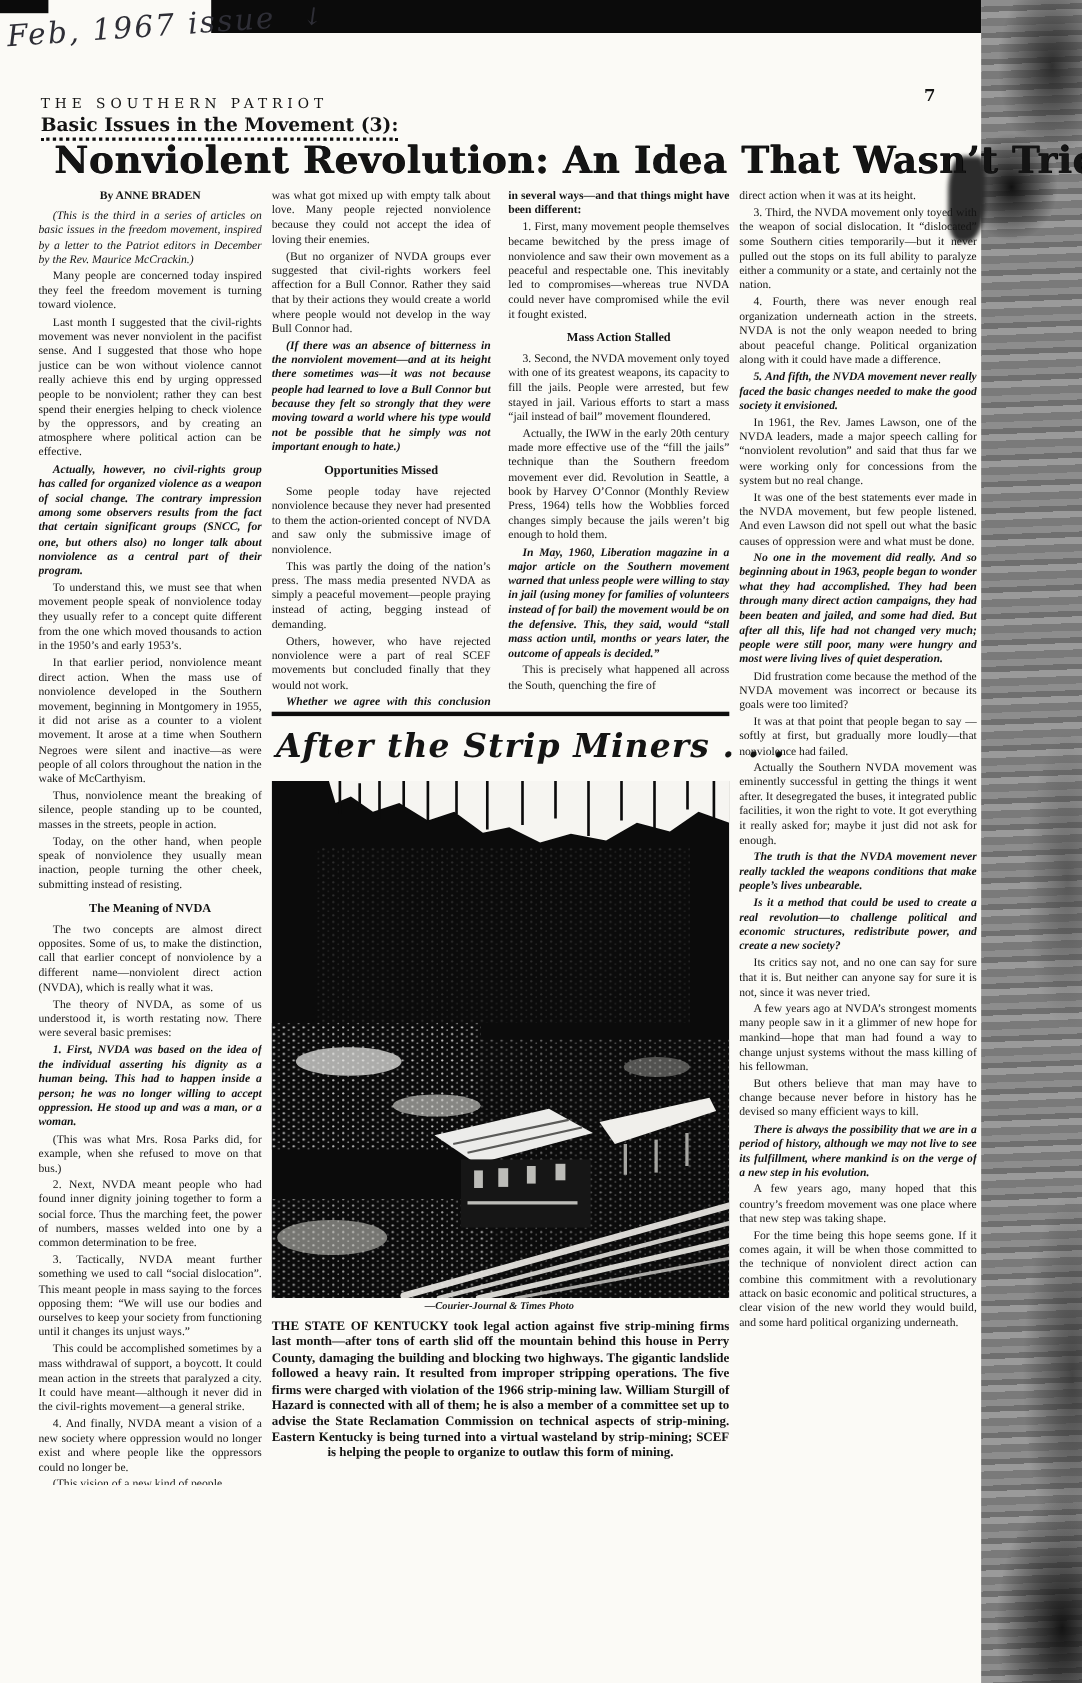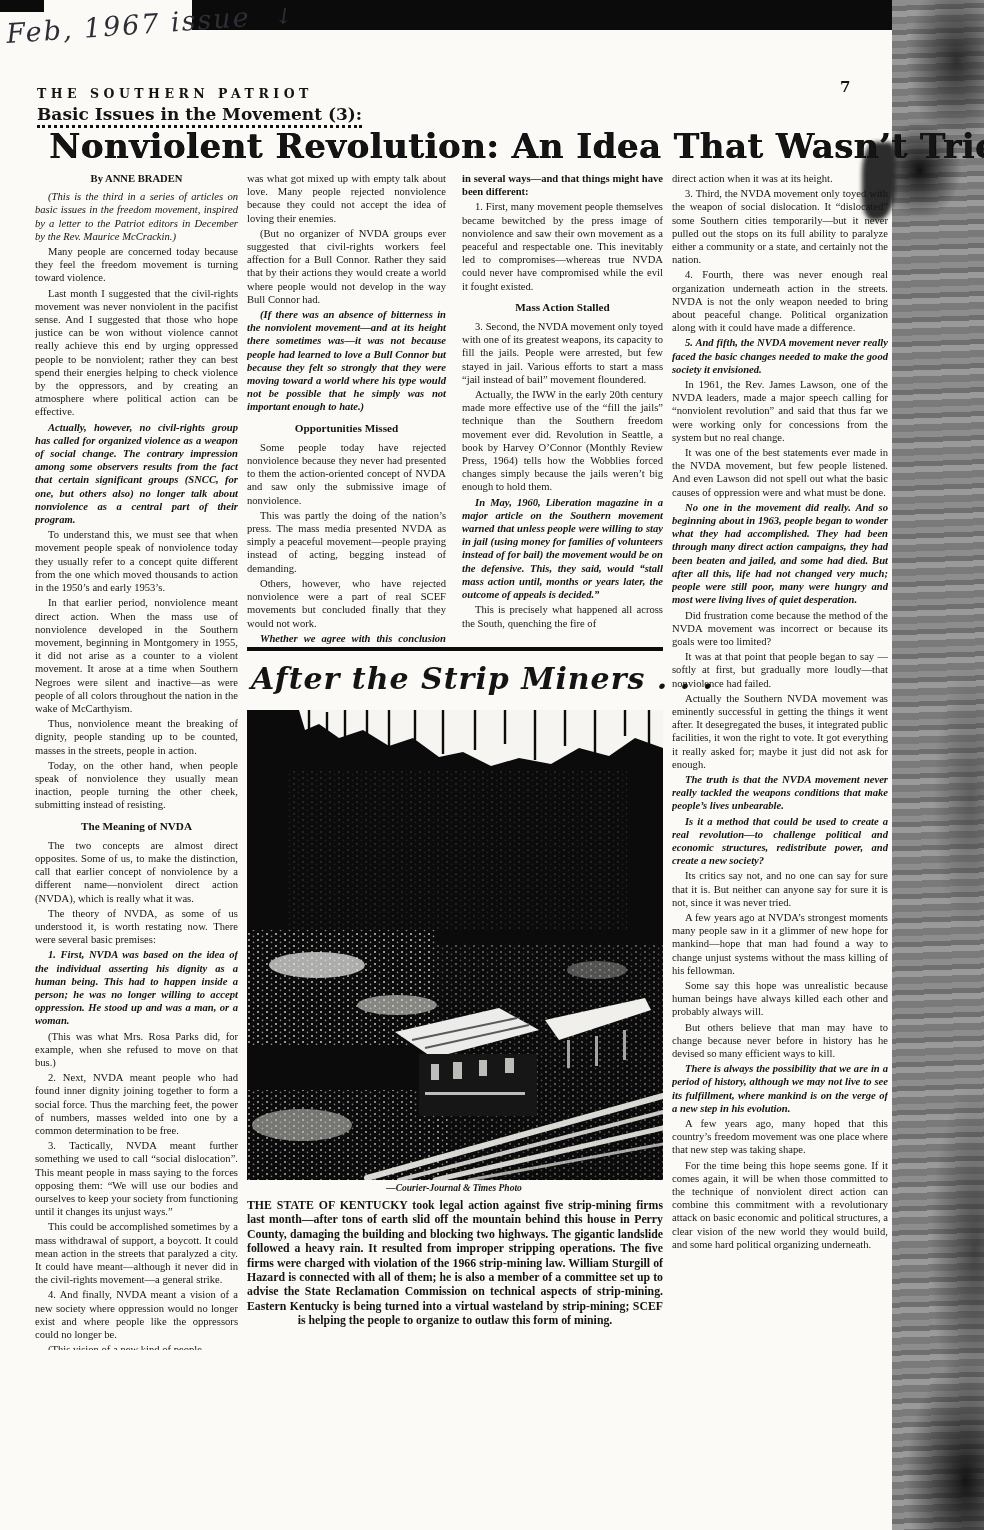--- a/index.html
+++ b/index.html
@@ -26,21 +26,21 @@
     border-radius:40% 20% 50% 30%;filter:blur(2px);}
   .handwriting{
     position:absolute;left:6px;top:8px;transform:rotate(-4deg);
     font-family:"DejaVu Serif", serif;font-style:italic;font-size:27px;color:#2e2e36;
     letter-spacing:2px;white-space:nowrap;
   }
   .handwriting .arrow{display:inline-block;margin-left:14px;transform:rotate(12deg);font-style:normal;font-size:22px;}
   
   .inner{position:absolute;left:35px;top:0;width:855px;}
   .masthead{position:absolute;top:86px;left:2px;font-family:"DejaVu Serif",serif;
-    font-weight:bold;font-size:12.5px;letter-spacing:4.5px;}
+    font-weight:normal;font-size:12.5px;letter-spacing:4.5px;}
   .pagenum{position:absolute;top:78px;left:805px;font-family:"DejaVu Serif",serif;font-weight:bold;font-size:15px;}
   .kicker{position:absolute;top:104px;left:2px;font-family:"DejaVu Serif",serif;font-weight:bold;
     font-size:17px;border-bottom:3px dotted #111;padding-bottom:1px;}
   .headline{position:absolute;top:126px;left:14px;width:832px;text-align:center;
     font-family:"DejaVu Serif",serif;font-weight:bold;font-size:34px;
     text-shadow:.6px 0 0 #000;letter-spacing:.5px;white-space:nowrap;}
   
   .columns{position:absolute;top:172px;left:0;width:855px;display:flex;gap:9px;}
   .col{font-size:10.6px;line-height:13.2px;}
   .col1{width:203px;height:1178px;overflow:hidden;}
@@ -81,26 +81,26 @@
 <div class="inner">
   <div class="masthead">THE SOUTHERN PATRIOT</div>
   <div class="pagenum">7</div>
   <div class="kicker">Basic Issues in the Movement (3):</div>
   <h1 class="headline" style="margin:0;">Nonviolent Revolution: An Idea That Wasn’t Tried</h1>
 
   <div class="columns">
     <div class="col col1">
         <p class="blk byline">By ANNE BRADEN</p>
         <p class="blk note">(This is the third in a series of articles on basic issues in the freedom movement, inspired by a letter to the Patriot editors in December by the Rev. Maurice McCrackin.)</p>
-        <p class="blk p">Many people are concerned today because they feel the freedom movement is turning toward violence.</p>
+        <p class="blk p">Many people are concerned today inspired they feel the freedom movement is turning toward violence.</p>
         <p class="blk p">Last month I suggested that the civil-rights movement was never nonviolent in the pacifist sense. And I suggested that those who hope justice can be won without violence cannot really achieve this end by urging oppressed people to be nonviolent; rather they can best spend their energies helping to check violence by the oppressors, and by creating an atmosphere where political action can be effective.</p>
         <p class="blk pbold">Actually, however, no civil-rights group has called for organized violence as a weapon of social change. The contrary impression among some observers results from the fact that certain significant groups (SNCC, for one, but others also) no longer talk about nonviolence as a central part of their program.</p>
         <p class="blk p">To understand this, we must see that when movement people speak of nonviolence today they usually refer to a concept quite different from the one which moved thousands to action in the 1950’s and early 1953’s.</p>
         <p class="blk p">In that earlier period, nonviolence meant direct action. When the mass use of nonviolence developed in the Southern movement, beginning in Montgomery in 1955, it did not arise as a counter to a violent movement. It arose at a time when Southern Negroes were silent and inactive—as were people of all colors throughout the nation in the wake of McCarthyism.</p>
-        <p class="blk p">Thus, nonviolence meant the breaking of dignity, people standing up to be counted, masses in the streets, people in action.</p>
+        <p class="blk p">Thus, nonviolence meant the breaking of silence, people standing up to be counted, masses in the streets, people in action.</p>
         <p class="blk p">Today, on the other hand, when people speak of nonviolence they usually mean inaction, people turning the other cheek, submitting instead of resisting.</p>
         <p class="blk subhead">The Meaning of NVDA</p>
         <p class="blk p">The two concepts are almost direct opposites. Some of us, to make the distinction, call that earlier concept of nonviolence by a different name—nonviolent direct action (NVDA), which is really what it was.</p>
         <p class="blk p">The theory of NVDA, as some of us understood it, is worth restating now. There were several basic premises:</p>
         <p class="blk pbold">1. First, NVDA was based on the idea of the individual asserting his dignity as a human being. This had to happen inside a person; he was no longer willing to accept oppression. He stood up and was a man, or a woman.</p>
         <p class="blk p">(This was what Mrs. Rosa Parks did, for example, when she refused to move on that bus.)</p>
         <p class="blk p">2. Next, NVDA meant people who had found inner dignity joining together to form a social force. Thus the marching feet, the power of numbers, masses welded into one by a common determination to be free.</p>
         <p class="blk p">3. Tactically, NVDA meant further something we used to call “social dislocation”. This meant people in mass saying to the forces opposing them: “We will use our bodies and ourselves to keep your society from functioning until it changes its unjust ways.”</p>
         <p class="blk p">This could be accomplished sometimes by a mass withdrawal of support, a boycott. It could mean action in the streets that paralyzed a city. It could have meant—although it never did in the civil-rights movement—a general strike.</p>
         <p class="blk p">4. And finally, NVDA meant a vision of a new society where oppression would no longer exist and where people like the oppressors could no longer be.</p>
@@ -209,20 +209,19 @@
         <p class="blk p">In 1961, the Rev. James Lawson, one of the NVDA leaders, made a major speech calling for “nonviolent revolution” and said that thus far we were working only for concessions from the system but no real change.</p>
         <p class="blk p">It was one of the best statements ever made in the NVDA movement, but few people listened. And even Lawson did not spell out what the basic causes of oppression were and what must be done.</p>
         <p class="blk pbold">No one in the movement did really. And so beginning about in 1963, people began to wonder what they had accomplished. They had been through many direct action campaigns, they had been beaten and jailed, and some had died. But after all this, life had not changed very much; people were still poor, many were hungry and most were living lives of quiet desperation.</p>
         <p class="blk p">Did frustration come because the method of the NVDA movement was incorrect or because its goals were too limited?</p>
         <p class="blk p">It was at that point that people began to say — softly at first, but gradually more loudly—that nonviolence had failed.</p>
         <p class="blk p">Actually the Southern NVDA movement was eminently successful in getting the things it went after. It desegregated the buses, it integrated public facilities, it won the right to vote. It got everything it really asked for; maybe it just did not ask for enough.</p>
         <p class="blk pbold">The truth is that the NVDA movement never really tackled the weapons conditions that make people’s lives unbearable.</p>
         <p class="blk pbold">Is it a method that could be used to create a real revolution—to challenge political and economic structures, redistribute power, and create a new society?</p>
         <p class="blk p">Its critics say not, and no one can say for sure that it is. But neither can anyone say for sure it is not, since it was never tried.</p>
         <p class="blk p">A few years ago at NVDA’s strongest moments many people saw in it a glimmer of new hope for mankind—hope that man had found a way to change unjust systems without the mass killing of his fellowman.</p>
-        <p class="blk p">Some say this hope was unrealistic because human beings have always killed each other and probably always will.</p>
         <p class="blk p">But others believe that man may have to change because never before in history has he devised so many efficient ways to kill.</p>
         <p class="blk pbold">There is always the possibility that we are in a period of history, although we may not live to see its fulfillment, where mankind is on the verge of a new step in his evolution.</p>
         <p class="blk p">A few years ago, many hoped that this country’s freedom movement was one place where that new step was taking shape.</p>
         <p class="blk p">For the time being this hope seems gone. If it comes again, it will be when those committed to the technique of nonviolent direct action can combine this commitment with a revolutionary attack on basic economic and political structures, a clear vision of the new world they would build, and some hard political organizing underneath.</p>
       </div>
   </div>
 </div>
 
 </body></html>

